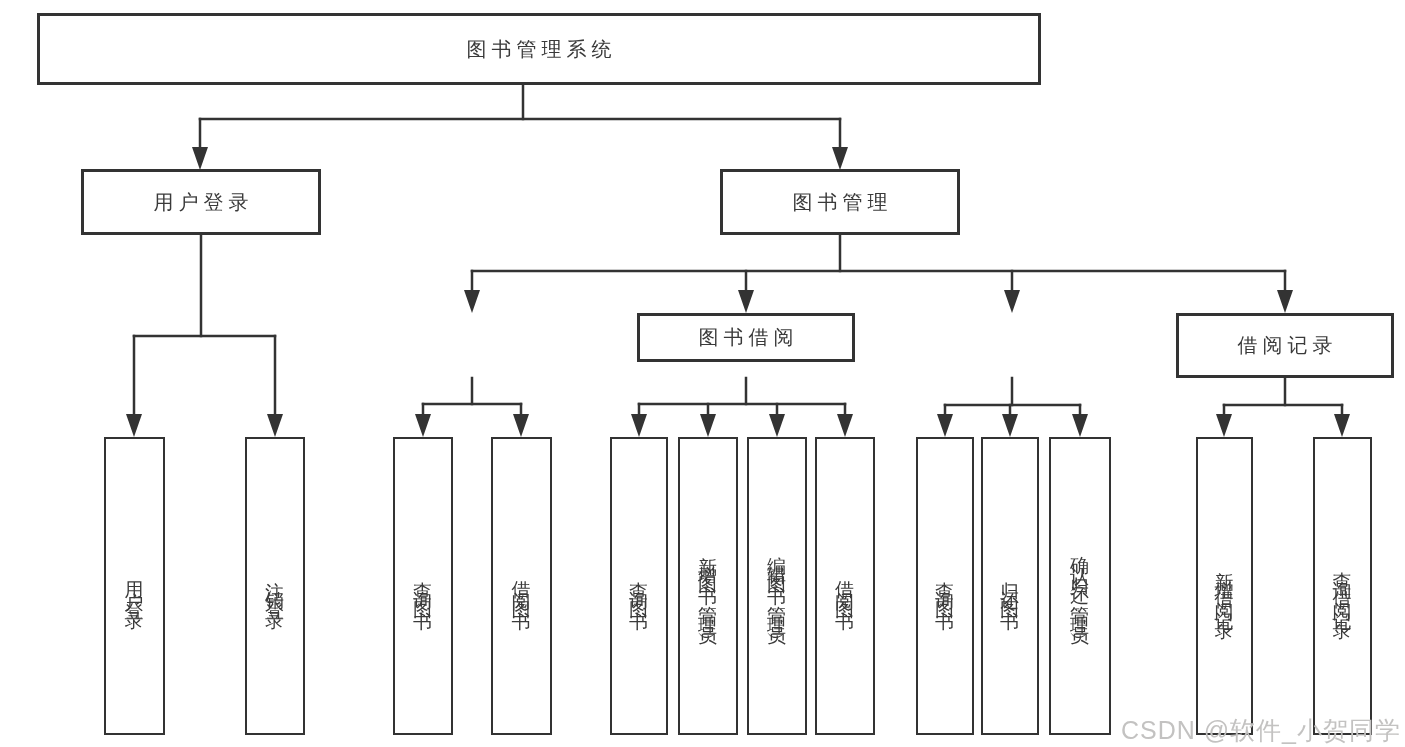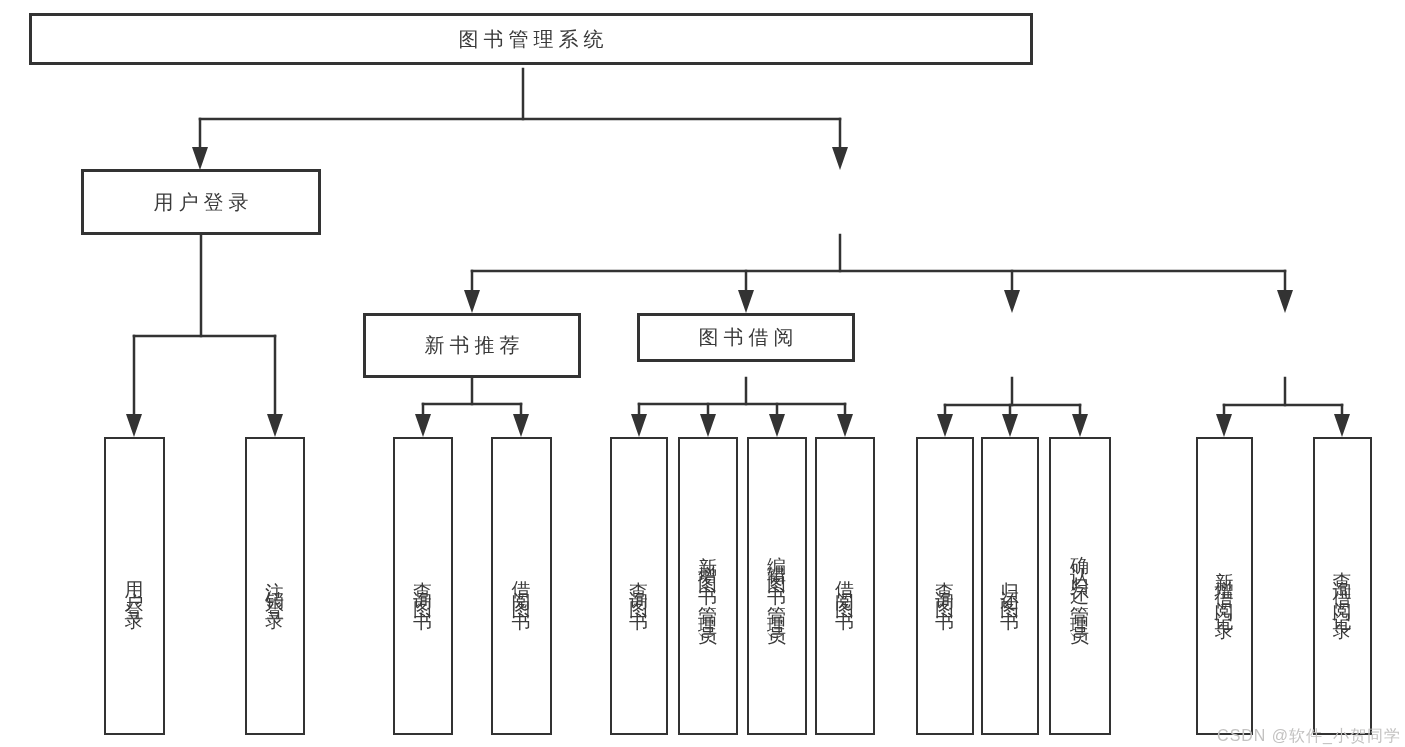--- a/index.html
+++ b/index.html
@@ -41,21 +41,21 @@
     text-orientation: mixed;
     font-size: 19px;
     letter-spacing: 10px;
     line-height: 1;
     white-space: nowrap;
   }
   .watermark {
     position: absolute;
     right: 4px;
     bottom: 0px;
-    font-size: 16px;
+    font-size: 25px;
     color: #c3c2c1;
     letter-spacing: 1px;
     z-index: 6;
     white-space: nowrap;
   }
 </style>
 </head>
 <body>
 
 <div class="canvas">
@@ -122,33 +122,36 @@
       <polygon points="769,414 785,414 777,437"></polygon>
       <polygon points="837,414 853,414 845,437"></polygon>
       <polygon points="937,414 953,414 945,437"></polygon>
       <polygon points="1002,414 1018,414 1010,437"></polygon>
       <polygon points="1072,414 1088,414 1080,437"></polygon>
       <polygon points="1216,414 1232,414 1224,437"></polygon>
       <polygon points="1334,414 1350,414 1342,437"></polygon>
     </g>
   </svg>
 
-  <div class="node" style="left:29px; top:13px; width:1004px; height:52px">
+  <div class="node" style="left:37px; top:13px; width:1004px; height:72px">
     <span class="h-label">图书管理系统</span>
   </div>
 
   <div class="node" style="left:81px; top:169px; width:240px; height:66px">
     <span class="h-label">用户登录</span>
   </div>
+  <div class="node" style="left:720px; top:169px; width:240px; height:66px">
+    <span class="h-label">图书管理</span>
+  </div>
 
-  <div class="node" style="left:363px; top:313px; width:218px; height:65px">
-    <span class="h-label">新书推荐</span>
-  </div>
   <div class="node" style="left:637px; top:313px; width:218px; height:49px">
     <span class="h-label">图书借阅</span>
+  </div>
+  <div class="node" style="left:1176px; top:313px; width:218px; height:65px">
+    <span class="h-label">借阅记录</span>
   </div>
 
   <div class="node leaf" style="left:104px; top:437px; width:61px; height:298px">
     <span class="vtext">用户登录</span>
   </div>
   <div class="node leaf" style="left:245px; top:437px; width:60px; height:298px">
     <span class="vtext">注销登录</span>
   </div>
   <div class="node leaf" style="left:393px; top:437px; width:60px; height:298px">
     <span class="vtext">查询图书</span>

